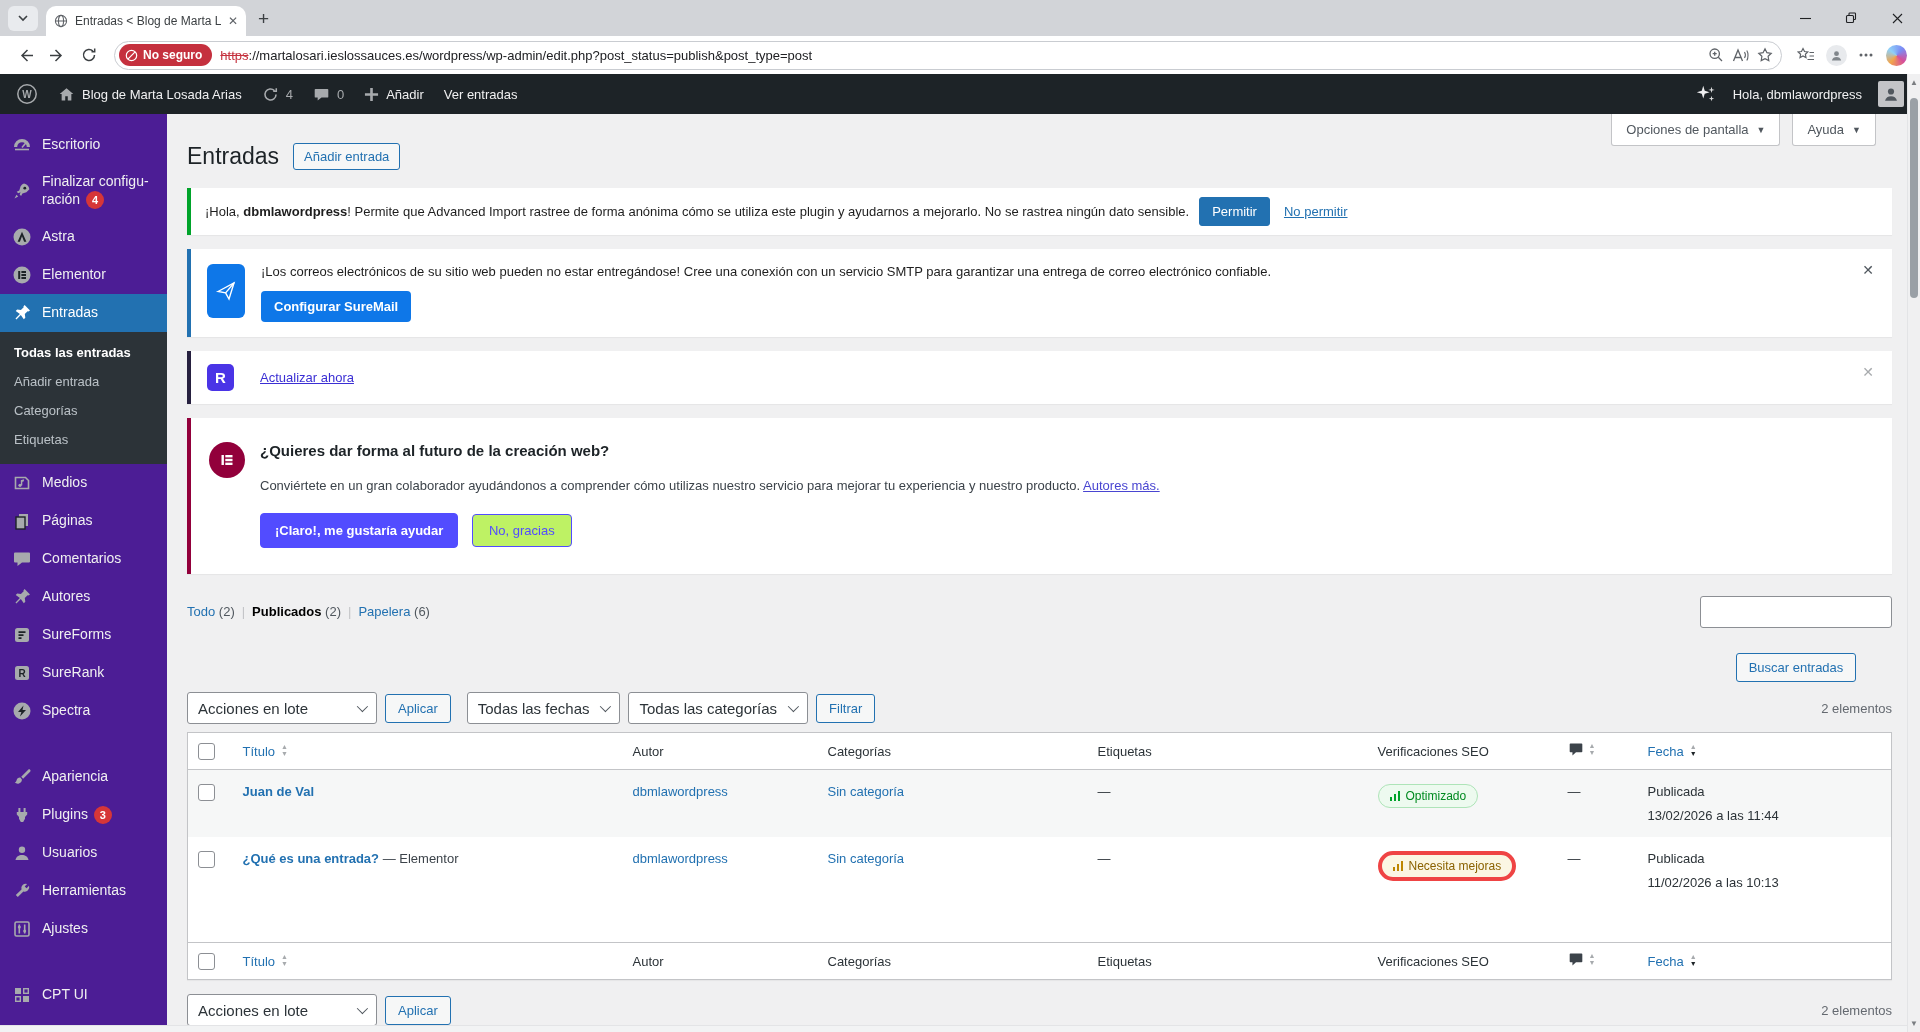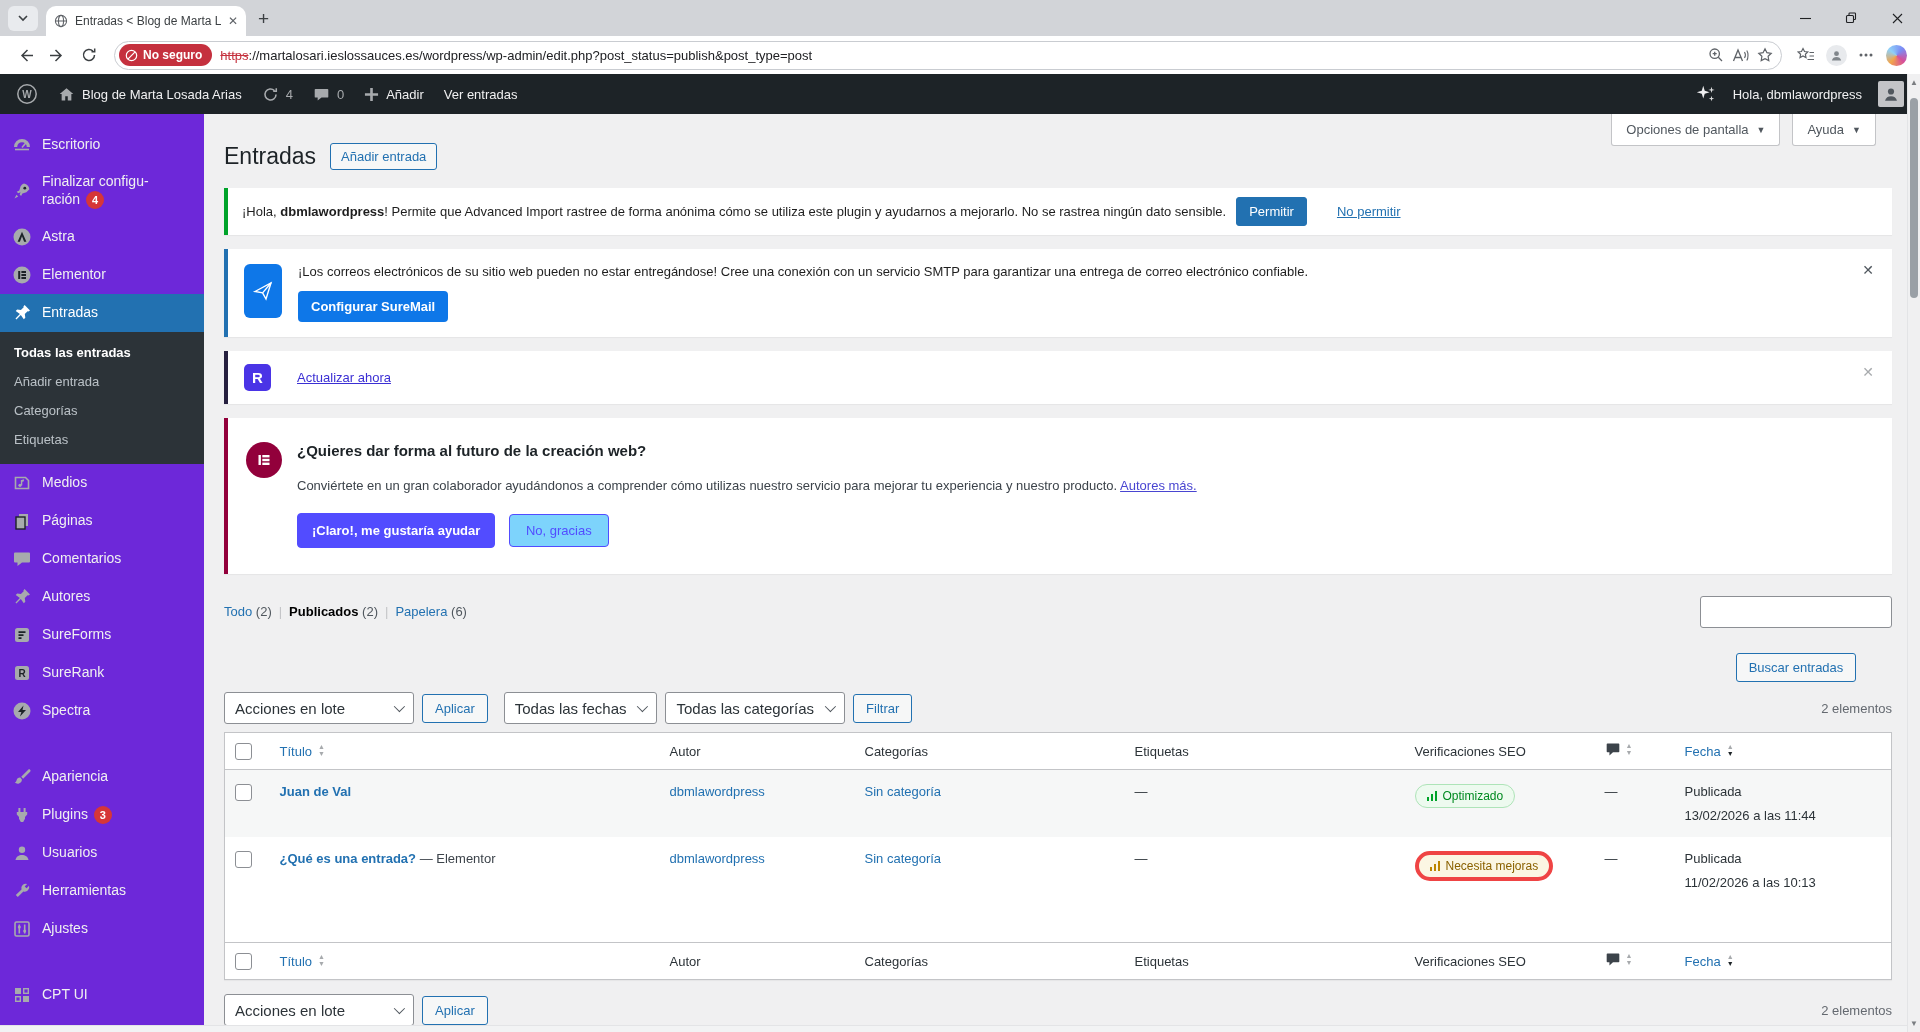--- a/index.html
+++ b/index.html
@@ -33,21 +33,21 @@
   .ab { display:flex; align-items:center; gap:7px; font-size:13px; color:#f0f0f1; }
   .ab .ico { color:#a7aaad; }
   .ab-num { color:#a7aaad; }
   .ab-right { margin-left:auto; display:flex; align-items:center; gap:16px; }
   .ab-avatar { width:26px; height:26px; background:#c3c4c7; border-radius:2px; display:flex; align-items:center; justify-content:center; color:#50575e; }
 
   
   .workspace { display:flex; height:918px; }
 
   
-  .sidebar { width:204px; background:#6d28d9; flex:none; padding-top:12px; font-size:14px; color:#f0f0f1; overflow:hidden; }
+  .sidebar { width:167px; background:#4c1d95; flex:none; padding-top:12px; font-size:14px; color:#f0f0f1; overflow:hidden; }
   .menu-item { display:flex; align-items:center; gap:10px; padding:9px 12px; cursor:default; }
   .menu-item .mi { color:#a7aaad; flex:none; }
   .mi-text { white-space:pre-line; line-height:1.25; }
   .badge-red { background:#d63638; color:#fff; border-radius:50%; min-width:18px; height:18px; line-height:18px; text-align:center; font-size:11px; display:inline-block; margin-left:6px; font-weight:bold; }
   .menu-item.active { background:#2271b1; color:#fff; }
   .menu-item.active .mi { color:#fff; }
   .submenu { background:#2c3338; padding:6px 0 10px; }
   .submenu-item { padding:7px 14px; font-size:13px; color:rgba(240,246,252,.72); }
   .submenu-item.current { color:#fff; font-weight:bold; }
   .group-gap { margin-top:28px; }
@@ -59,39 +59,39 @@
   .caret { font-size:9px; color:#50575e; }
 
   .titlerow { display:flex; align-items:center; gap:14px; margin-top:24px; height:36px; }
   .page-h1 { font-size:23px; font-weight:400; color:#1d2327; }
   .add-btn { border:1px solid #2271b1; color:#2271b1; background:#f6f7f7; border-radius:3px; padding:5px 10px; font-size:13px; }
 
   .notice { background:#fff; margin-top:14px; box-shadow:0 1px 1px rgba(0,0,0,.04); border-left:4px solid #00a32a; font-size:13px; color:#1e1e1e; position:relative; }
   .n-import { display:flex; align-items:center; padding:9px 14px; border-left-color:#00a32a; }
   .btn-primary { background:#2271b1; border:1px solid #2271b1; color:#fff; border-radius:3px; padding:6px 12px; font-size:13px; margin-left:10px; white-space:nowrap; }
   .link-blue { color:#2271b1; text-decoration:underline; }
-  .n-import .link-blue { margin-left:30px; white-space:nowrap; }
+  .n-import .link-blue { margin-left:14px; white-space:nowrap; }
 
   .n-suremail { border-left-color:#2271b1; display:flex; gap:16px; padding:15px 16px; }
   .sm-icon { width:38px; height:54px; background:#0e77e8; border-radius:6px; display:flex; align-items:center; justify-content:center; flex:none; }
   .sm-btn { background:#0e77e8; color:#fff; border:none; border-radius:4px; padding:8px 13px; font-size:13px; font-weight:bold; margin-top:12px; }
   .close-x { position:absolute; top:13px; right:18px; color:#50575e; font-size:14px; }
   .close-x.light { color:#a7aaad; }
 
   .n-surerank { border-left-color:#26203f; display:flex; align-items:center; gap:12px; padding:13px 16px; }
   .sr-icon { width:27px; height:27px; border-radius:5px; background:#4a34e6; color:#fff; font-weight:bold; font-size:15px; display:flex; align-items:center; justify-content:center; flex:none; }
   .sr-link { color:#3b2fd4; margin-left:14px; white-space:nowrap; }
 
   .n-elementor { border-left-color:#92003b; display:flex; gap:15px; padding:24px 18px 26px; }
   .el-icon { width:36px; height:36px; border-radius:50%; background:#92003b; display:flex; align-items:center; justify-content:center; flex:none; }
   .el-h { font-size:15px; font-weight:bold; color:#1d2327; margin-bottom:19px; }
   .el-p { color:#3c434a; margin-bottom:20px; }
   .el-link { color:#4945d1; text-decoration:underline; }
   .el-yes { background:#524cff; color:#fff; border:1px solid #524cff; border-radius:4px; padding:9px 14px; font-size:13px; font-weight:bold; }
-  .el-no { background:#7dd3fc; color:#524cff; border:1px solid #524cff; border-radius:4px; padding:8px 16px; font-size:13px; margin-left:10px; }
+  .el-no { background:#bef264; color:#524cff; border:1px solid #524cff; border-radius:4px; padding:8px 16px; font-size:13px; margin-left:10px; }
 
   .views { margin:22px 0 10px; display:flex; align-items:flex-start; justify-content:space-between; }
   .view-links { padding-top:8px; }
   .view-links a { color:#2271b1; text-decoration:none; }
   .view-count { color:#50575e; }
   .view-sep { color:#c3c4c7; margin:0 7px; }
   .view-current { color:#000; font-weight:bold; }
   .searchbox { display:flex; gap:25px; align-items:center;flex-direction:column; }
   .search-input { width:192px; height:32px; border:1px solid #8c8f94; border-radius:3px; background:#fff; padding:0 8px; font-size:13px; }
   .btn-secondary { background:#f6f7f7; border:1px solid #2271b1; color:#2271b1; border-radius:3px; padding:6px 12px; font-size:13px; white-space:nowrap; }

